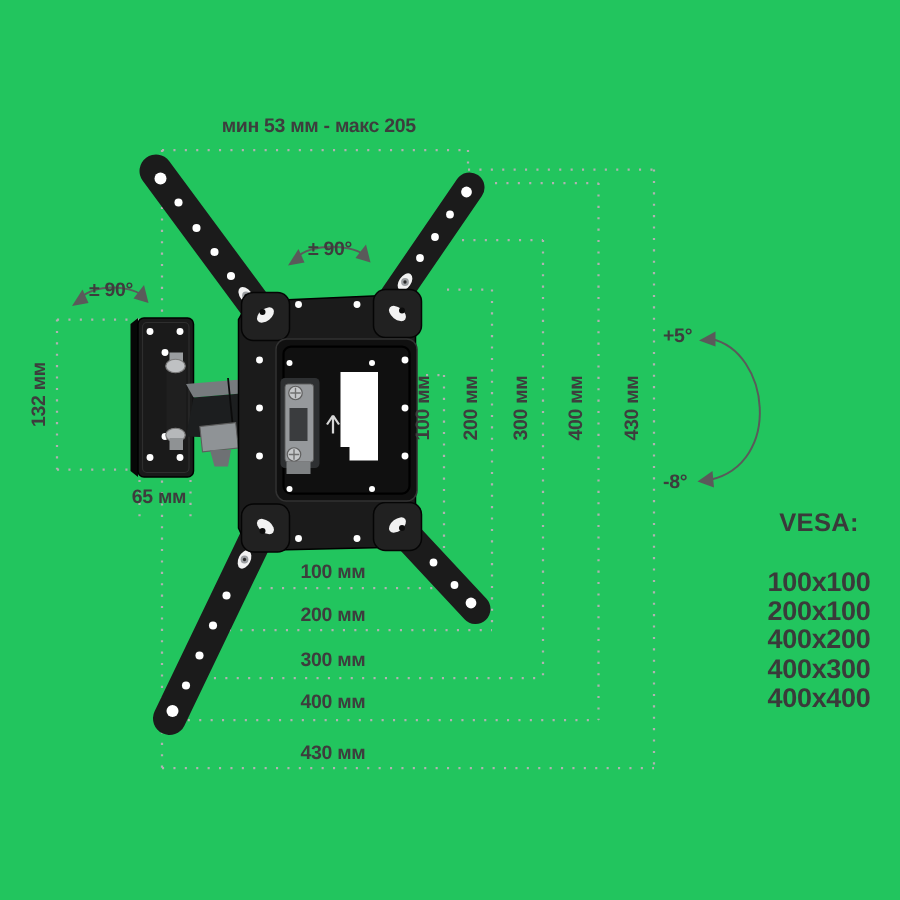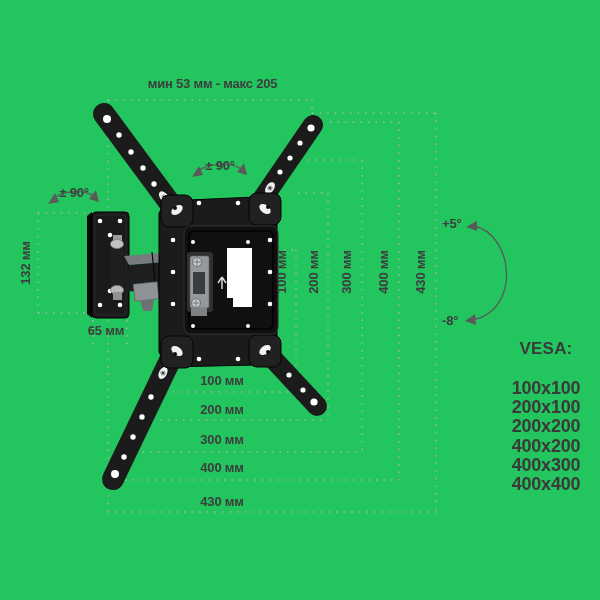--- a/index.html
+++ b/index.html
@@ -211,19 +211,18 @@
   <div class="lbl" style="left:177px;top:461px;width:90px;">400 мм</div>
   <div class="lbl" style="left:177px;top:495px;width:90px;">430 мм</div>
 
   <div class="lbl tilt" style="left:442px;top:217px;width:34px;">+5°</div>
   <div class="lbl tilt" style="left:442px;top:314px;width:34px;">-8°</div>
 
   <div class="vesa">
     <div class="vesa-title">VESA:</div>
     <div class="vesa-item">100x100</div>
     <div class="vesa-item">200x100</div>
-    <div class="vesa-item">200x200</div>
     <div class="vesa-item">400x200</div>
     <div class="vesa-item">400x300</div>
     <div class="vesa-item">400x400</div>
   </div>
 
 </div>
 
 </body></html>

